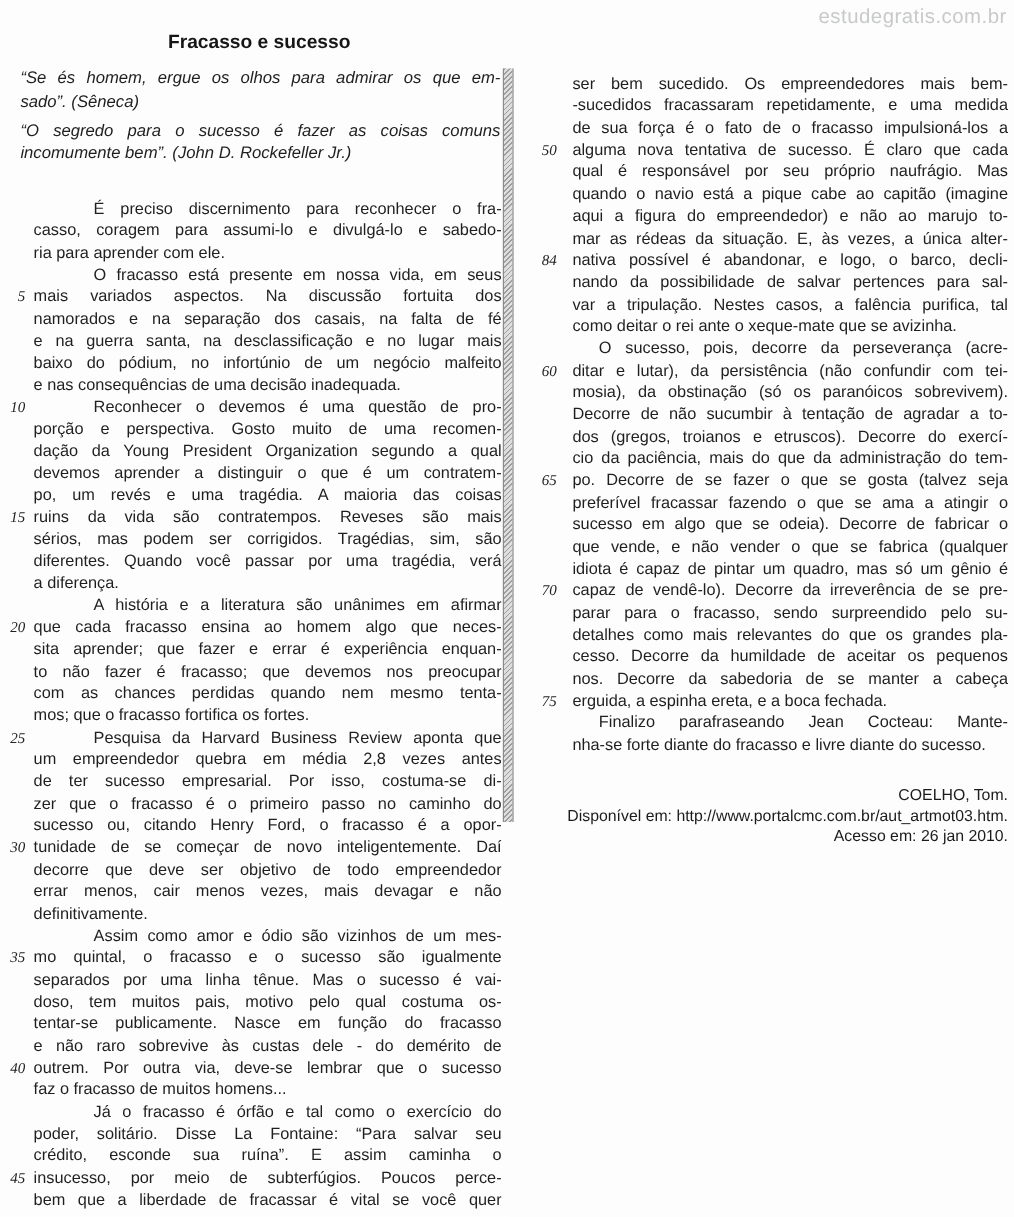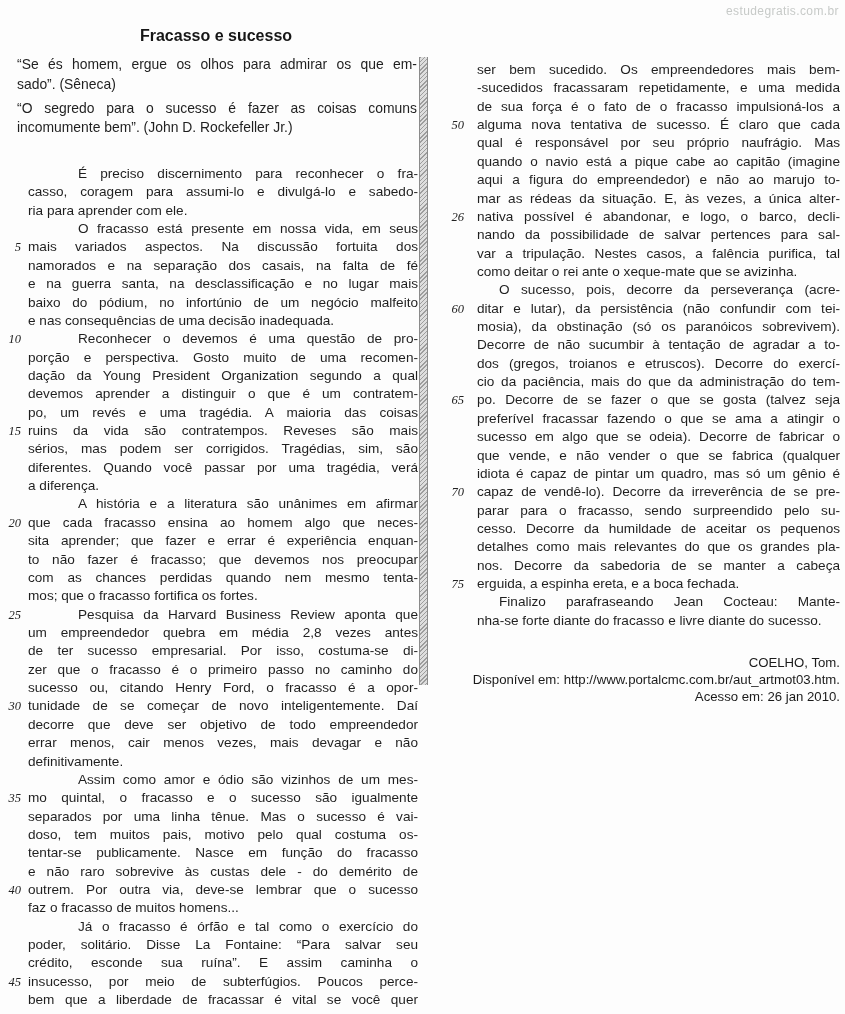--- a/index.html
+++ b/index.html
@@ -6,31 +6,31 @@
   .page{
     position:relative;
     width:845px;height:1014px;
     background:#fdfdfd;
     font-family:"Liberation Sans","DejaVu Sans",sans-serif;
     color:#1f1f1f;
     overflow:hidden;
   }
   .watermark{
     position:absolute;top:4px;right:6px;
-    font-size:12px;letter-spacing:.4px;
+    font-size:17px;letter-spacing:.4px;
     color:#c7cac8;
   }
   .title{
     position:absolute;left:14px;top:27px;width:404px;
     margin:0;text-align:center;
     font-size:16px;font-weight:bold;color:#161616;
   }
   .epigraphs{
     position:absolute;left:17px;top:55px;width:400px;
-    font-size:13.9px;
+    font-style:italic;font-size:13.9px;
   }
   .epigraph{margin-bottom:4.5px;}
   .epigraphs .line{height:19.5px;line-height:19.5px;}
   .bodycol .line{height:18.36px;line-height:18.36px;font-size:13.6px;}
   .line{display:flex;overflow:hidden;}
   .num{
     flex:none;text-align:right;
     font-family:"Liberation Serif","DejaVu Serif",serif;
     font-style:italic;font-size:12.5px;color:#222;
   }
@@ -296,21 +296,21 @@
       </div>
       <div class="line">
         <span class="num"></span>
         <span class="txt">aqui a figura do empreendedor) e não ao marujo to-</span>
       </div>
       <div class="line">
         <span class="num"></span>
         <span class="txt">mar as rédeas da situação. E, às vezes, a única alter-</span>
       </div>
       <div class="line">
-        <span class="num">26</span>
+        <span class="num">84</span>
         <span class="txt">nativa possível é abandonar, e logo, o barco, decli-</span>
       </div>
       <div class="line">
         <span class="num"></span>
         <span class="txt">nando da possibilidade de salvar pertences para sal-</span>
       </div>
       <div class="line">
         <span class="num"></span>
         <span class="txt">var a tripulação. Nestes casos, a falência purifica, tal</span>
       </div>
@@ -365,25 +365,25 @@
       <div class="line">
         <span class="num">70</span>
         <span class="txt">capaz de vendê-lo). Decorre da irreverência de se pre-</span>
       </div>
       <div class="line">
         <span class="num"></span>
         <span class="txt">parar para o fracasso, sendo surpreendido pelo su-</span>
       </div>
       <div class="line">
         <span class="num"></span>
+        <span class="txt">detalhes como mais relevantes do que os grandes pla-</span>
+      </div>
+      <div class="line">
+        <span class="num"></span>
         <span class="txt">cesso. Decorre da humildade de aceitar os pequenos</span>
-      </div>
-      <div class="line">
-        <span class="num"></span>
-        <span class="txt">detalhes como mais relevantes do que os grandes pla-</span>
       </div>
       <div class="line">
         <span class="num"></span>
         <span class="txt">nos. Decorre da sabedoria de se manter a cabeça</span>
       </div>
       <div class="line end">
         <span class="num">75</span>
         <span class="txt">erguida, a espinha ereta, e a boca fechada.</span>
       </div>
       <div class="line indent">

